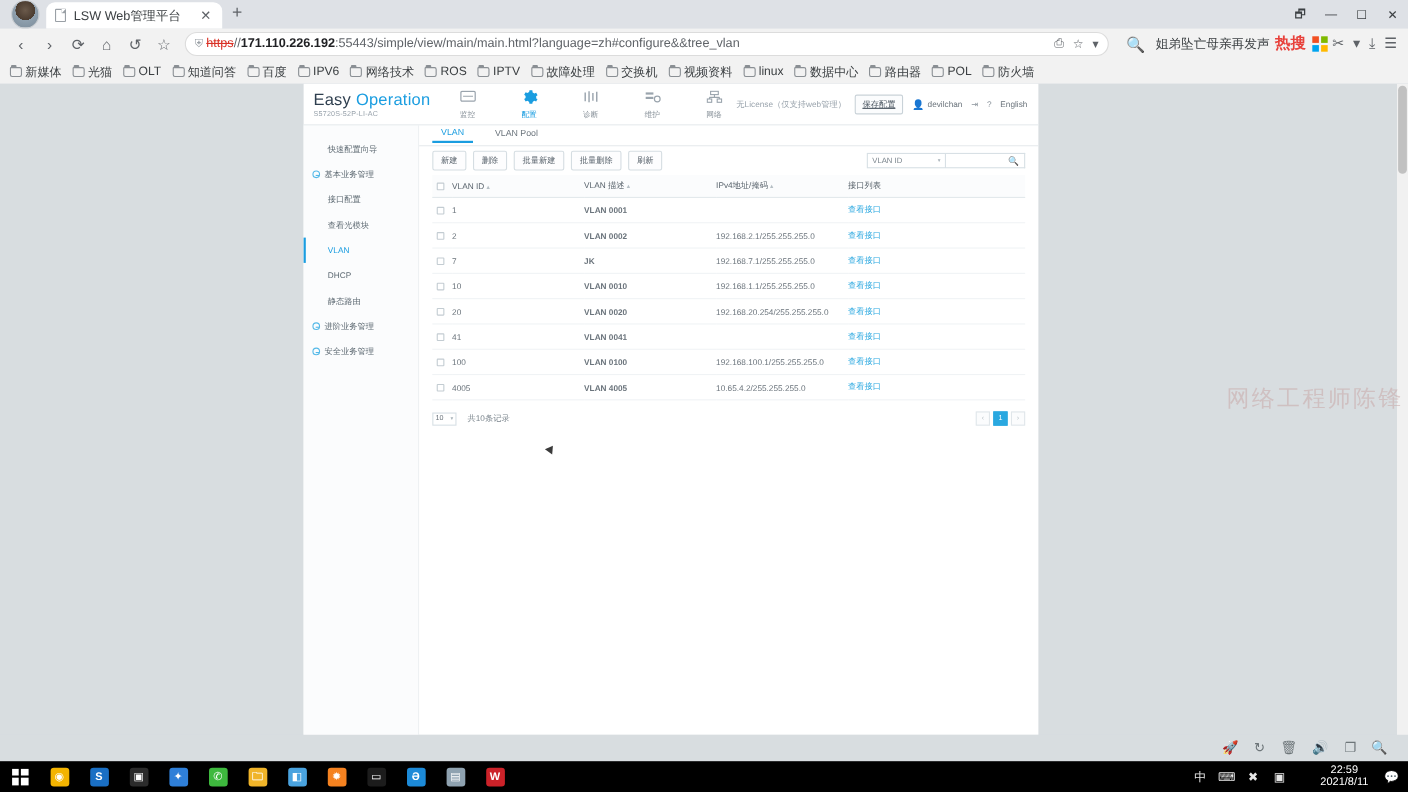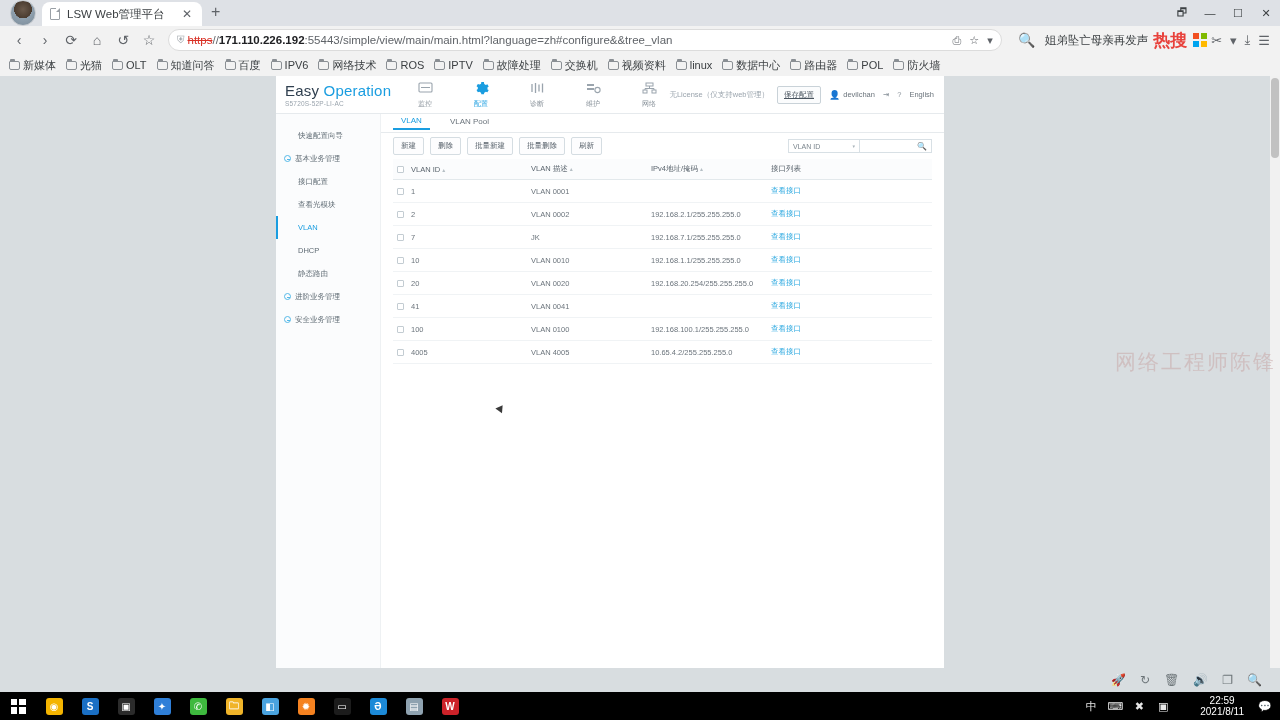--- a/index.html
+++ b/index.html
@@ -30,21 +30,21 @@
   .navbar { height:28px; display:flex; align-items:center; background:#f2f2f2; padding:0 6px; }
   .nb-ic { width:26px; height:22px; display:flex; align-items:center; justify-content:center; color:#5f6368; font-size:14px; }
   .omnibox { flex:1; height:22px; background:#fff; border:1px solid #dcdcdc; border-radius:11px;
              display:flex; align-items:center; padding:0 8px; margin:0 6px; font-size:11.5px; color:#202124; }
   .omnibox .shield { color:#9aa0a6; font-size:10px; margin-right:3px;}
   .ob-https { color:#d93025; text-decoration:line-through; font-weight:normal; }
   .ob-host { color:#202124; font-weight:bold; }
   .ob-rest { color:#5f6368; }
   .ob-right { margin-left:auto; display:flex; gap:8px; color:#5f6368; font-size:11px; }
   .searchzone { display:flex; align-items:center; gap:5px; padding:0 6px; font-size:11.5px; color:#3c4043; }
-  .hot-badge { color:#e8413b; font-weight:bold; font-size:17px; }
+  .hot-badge { color:#e8413b; font-weight:bold; font-size:14px; }
   .ms-sq { width:14px; height:14px; display:grid; grid-template-columns:1fr 1fr; grid-template-rows:1fr 1fr; gap:1.5px;}
   .ms-sq i{display:block;}
   .dl-ic, .menu-ic, .cut-ic { color:#5f6368; font-size:13px; padding:0 4px; }
 
   .bookmarks { height:22px; display:flex; align-items:center; background:#f2f2f2; padding:0 4px; font-size:11px; color:#3c4043; overflow:hidden; }
   .bm { display:flex; align-items:center; gap:3px; padding:0 5px; white-space:nowrap; }
   .bm .folder { width:11px; height:9px; border:1px solid #8a8f94; border-radius:1px 2px 2px 2px; position:relative; }
   .bm .folder::before{content:"";position:absolute;top:-3px;left:0;width:5px;height:2px;background:#8a8f94;border-radius:1px 1px 0 0;}
 
   
@@ -100,21 +100,21 @@
   .sinput .mag { position:absolute; right:4px; top:2px; color:#2aa8e0; font-size:8px; }
 
   table.grid { width:calc(100% - 24px); margin:0 12px; border-collapse:collapse; }
   table.grid th { text-align:left; font-size:7.5px; color:#5a646d; font-weight:normal;
                   padding:5px 0 5px 0; border-bottom:1px solid #e3e9ec; background:#fbfcfd; }
   table.grid td { font-size:7.5px; color:#6b747c; padding:6px 0; border-bottom:1px solid #f0f3f5; }
   table.grid tr.hl td { background:#eef9fd; }
   .cbx { width:7px; height:7px; border:1px solid #c3ccd2; background:#fff; display:inline-block; vertical-align:middle; border-radius:1px;}
   .col-c { width:18px; padding-left:4px !important; }
   .col-id { width:120px; }
-  .col-desc { width:120px; }
+  .col-desc { width:120px;font-weight:bold; }
   .col-ip { width:120px; }
   .lnk { color:#2aa8e0; cursor:pointer; }
   .sortic { color:#b6bfc5; font-size:6px; margin-left:2px; }
 
   .footer { display:flex; align-items:center; padding:10px 12px; font-size:7.5px; color:#7b858d; }
   .pg-sel { width:22px; height:12px; border:1px solid #d8e0e5; font-size:6.5px; display:inline-flex;
             align-items:center; justify-content:flex-start; padding-left:2px; color:#6b747c; position:relative; background:#fff;}
   .pg-sel .car{position:absolute;right:2px;font-size:5px;color:#a9b3ba;}
   .total { margin-left:10px; }
   .pager { margin-left:auto; display:flex; gap:3px; }
@@ -482,20 +482,32 @@
                 <tr class="">
                   <td class="col-c"><span class="cbx"></span></td>
                   <td class="col-id">4005</td>
                   <td class="col-desc">VLAN 4005</td>
                   <td class="col-ip">10.65.4.2/255.255.255.0</td>
                   <td><span class="lnk">查看接口</span></td>
                 </tr>
               </tbody>
           </table>
 
+          <div class="footer">
+            <span class="pg-sel">
+              <span>10</span>
+              <span class="car">▾</span>
+            </span>
+            <span class="total">共10条记录</span>
+            <span class="pager">
+              <span class="pbtn">‹</span>
+              <span class="pbtn cur">1</span>
+              <span class="pbtn">›</span>
+            </span>
+          </div>
 
         </div>
       </div>
     </div>
 
     <div class="watermark">网络工程师陈锋</div>
 
     <div class="cursor"></div>
   </div>
 

